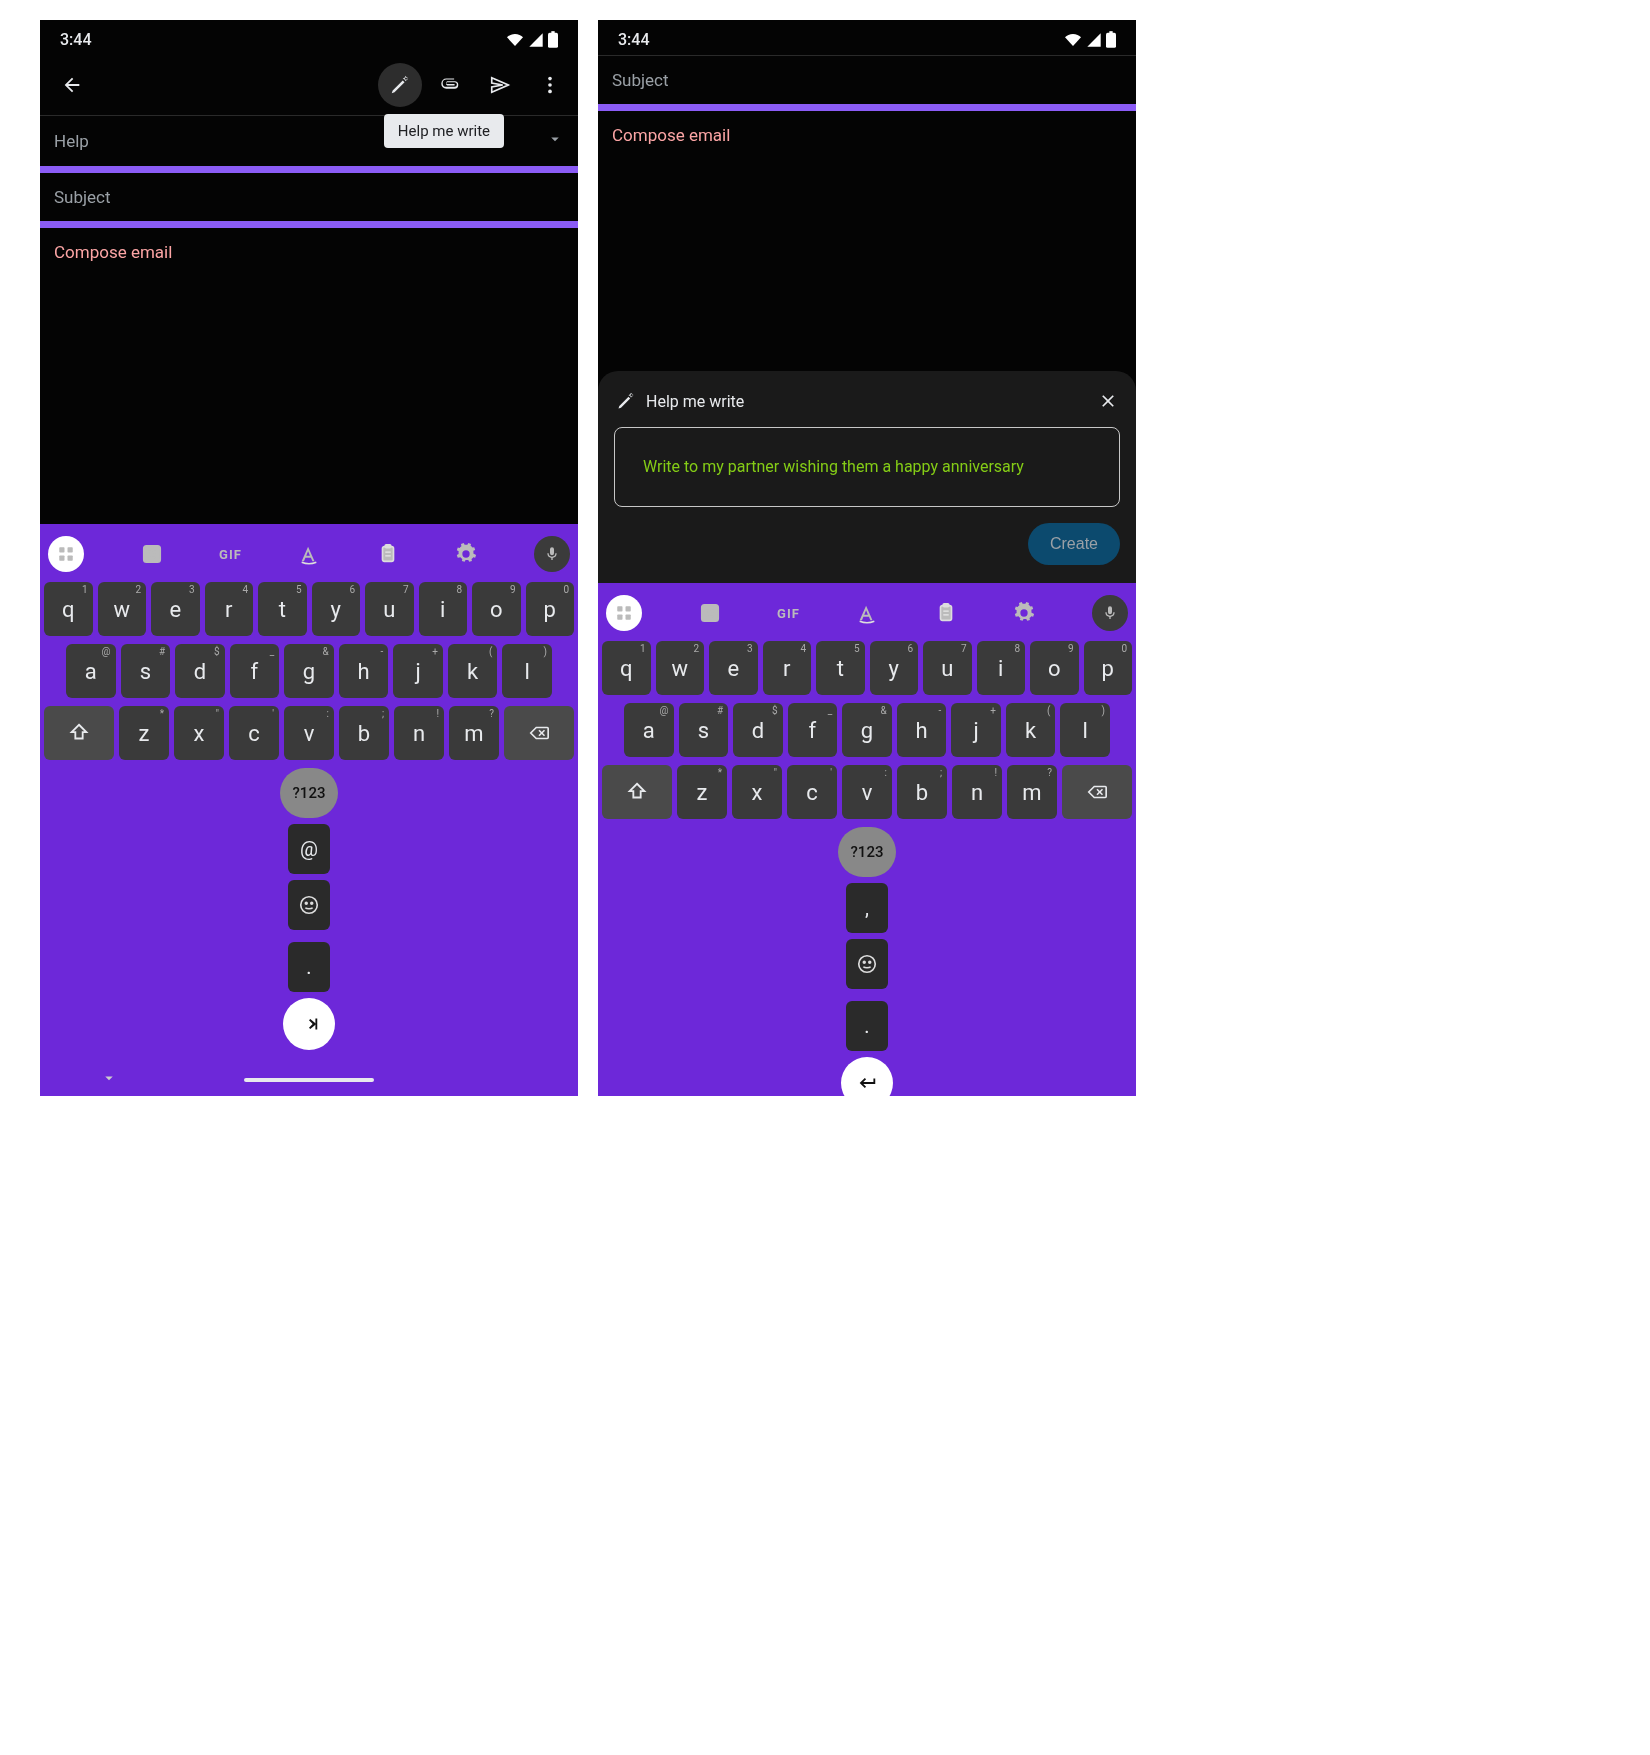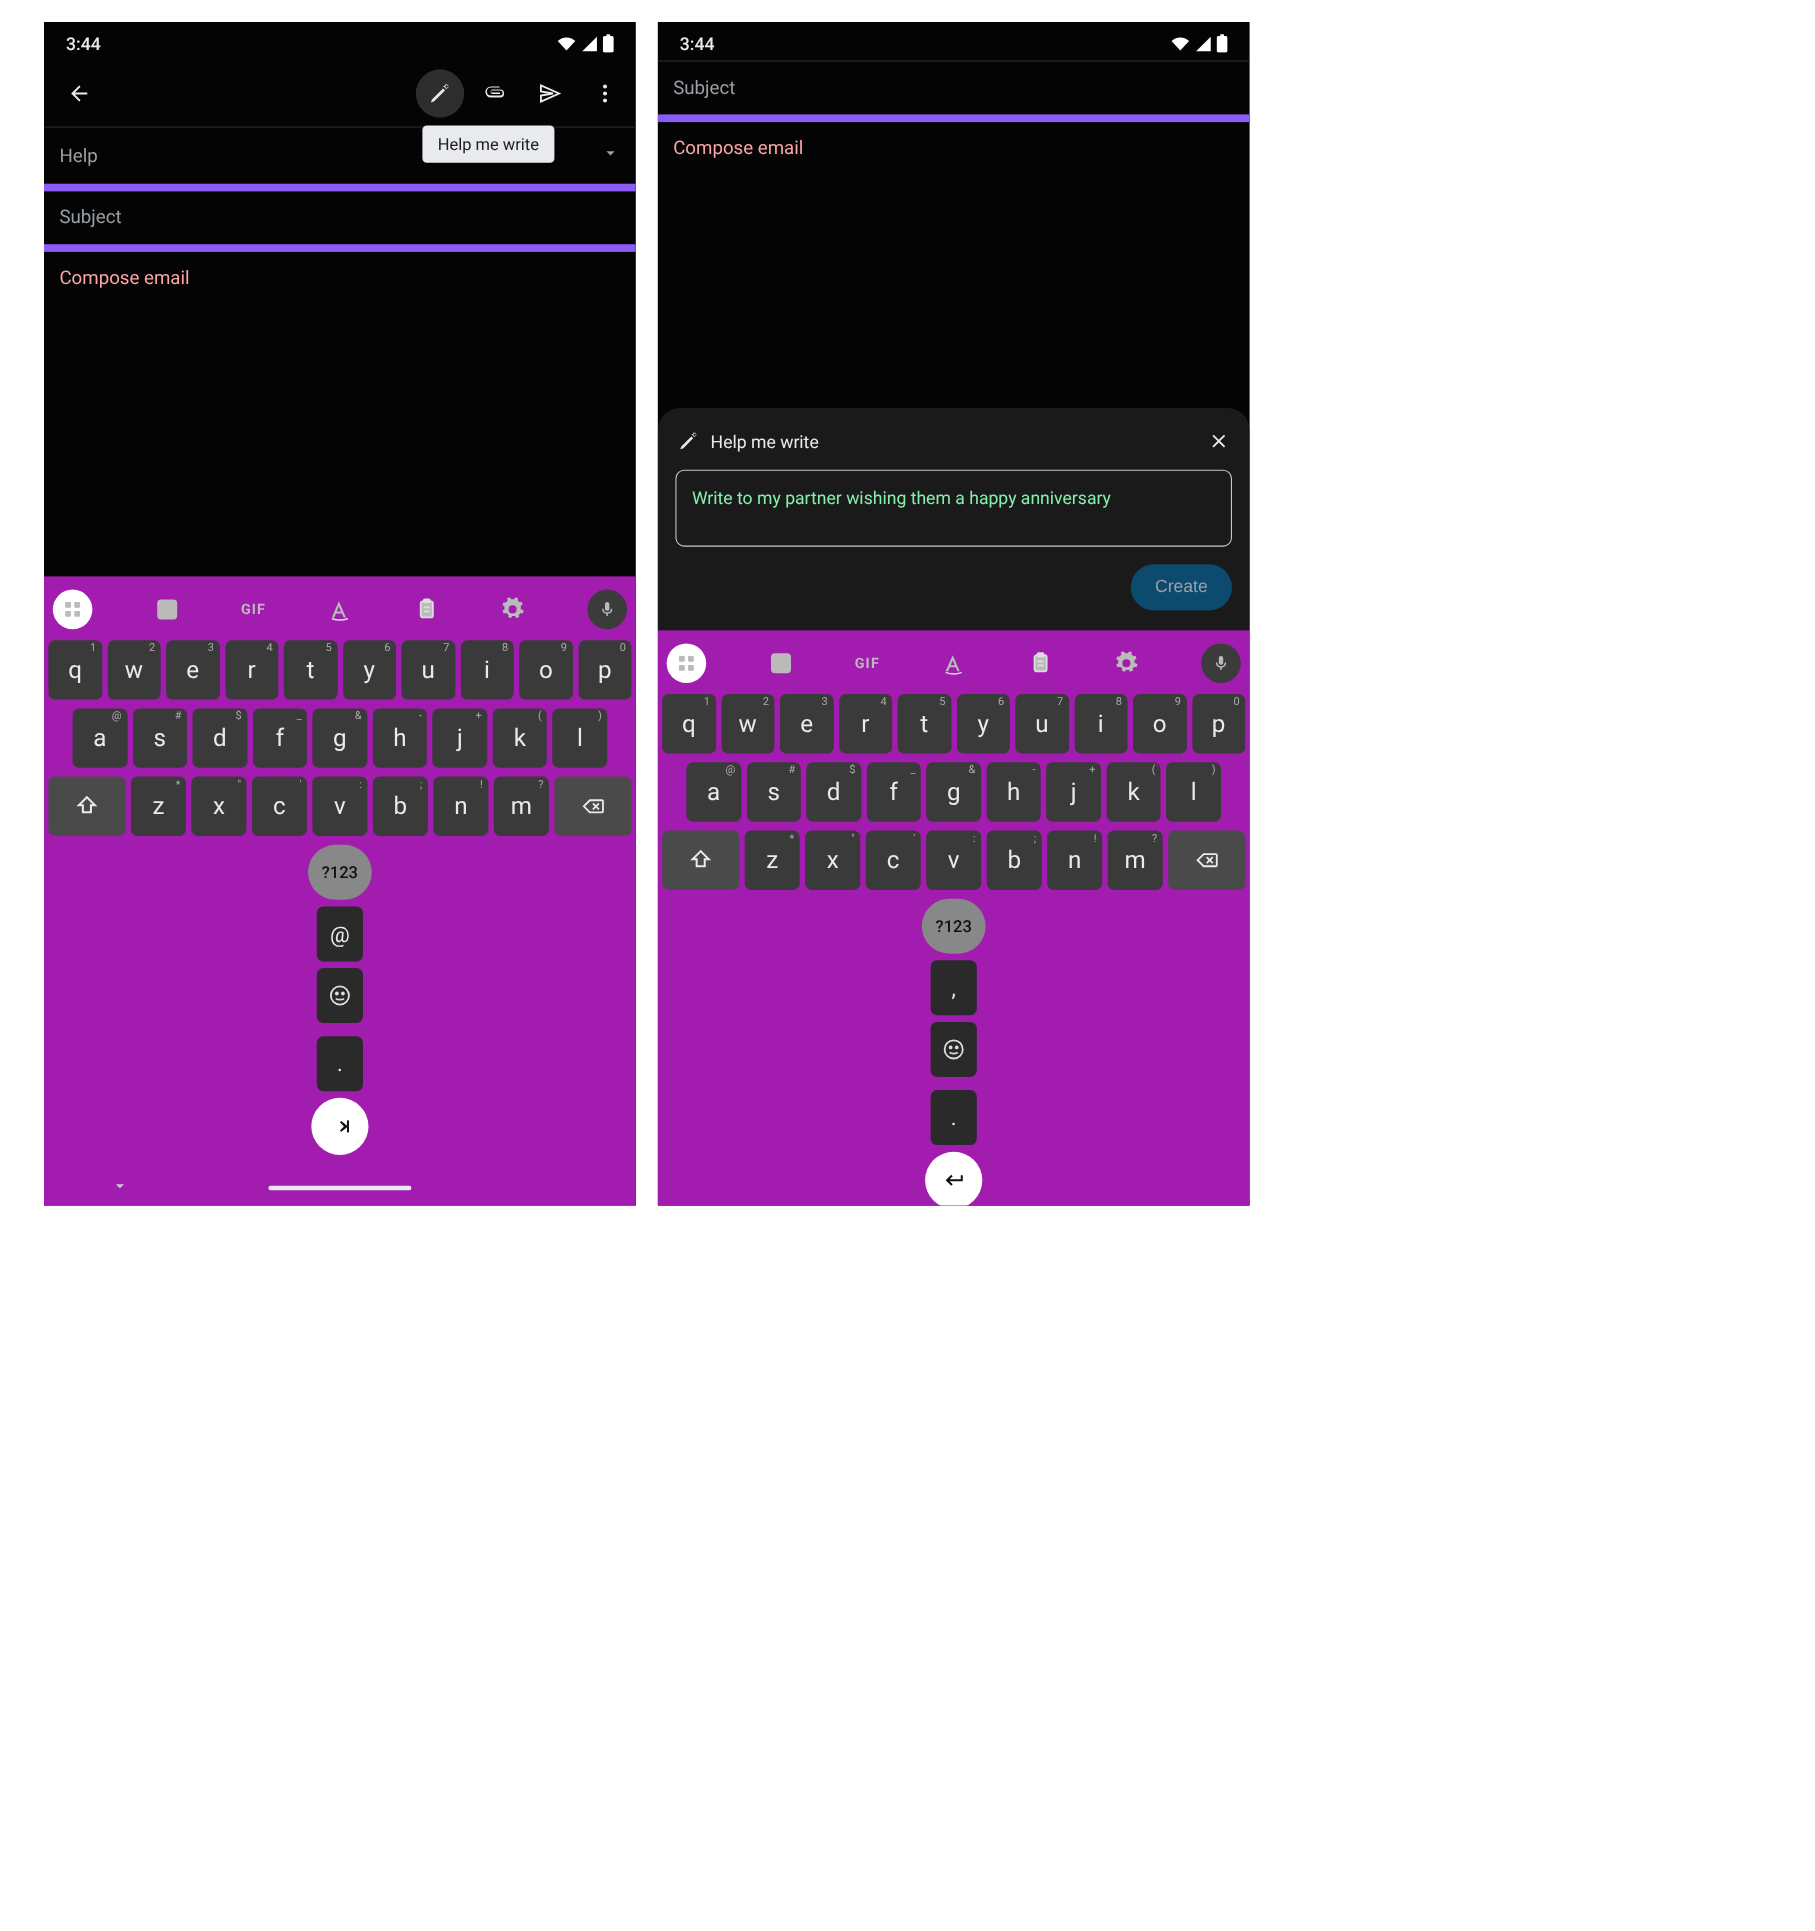--- a/index.html
+++ b/index.html
@@ -88,39 +88,39 @@
     align-items: center;
     gap: 10px;
     padding: 4px 2px 16px;
     color: #e8eaed;
     font-size: 16px;
   }
   .help-header .spacer { flex: 1; }
   .help-input {
     border: 1.5px solid #c7c7c7;
     border-radius: 8px;
-    padding: 14px;
-    color: #86efac;
+    padding: 28px;
+    color: #84cc16;
     font-size: 16px;
     line-height: 1.4;
     min-height: 70px;
   }
   .create-btn {
     margin: 16px 0 2px auto;
     display: block;
     background: #0c4a6e;
     color: #9aa0a6;
     border: none;
     border-radius: 22px;
     padding: 12px 22px;
     font-size: 16px;
   }
   
   .kb {
-    background: #a21caf;
+    background: #6d28d9;
     padding-top: 6px;
   }
   .kb-tool {
     display: flex;
     align-items: center;
     justify-content: space-between;
     padding: 6px 8px 10px;
   }
   .kb-tool .circ {
     width: 36px; height: 36px;

